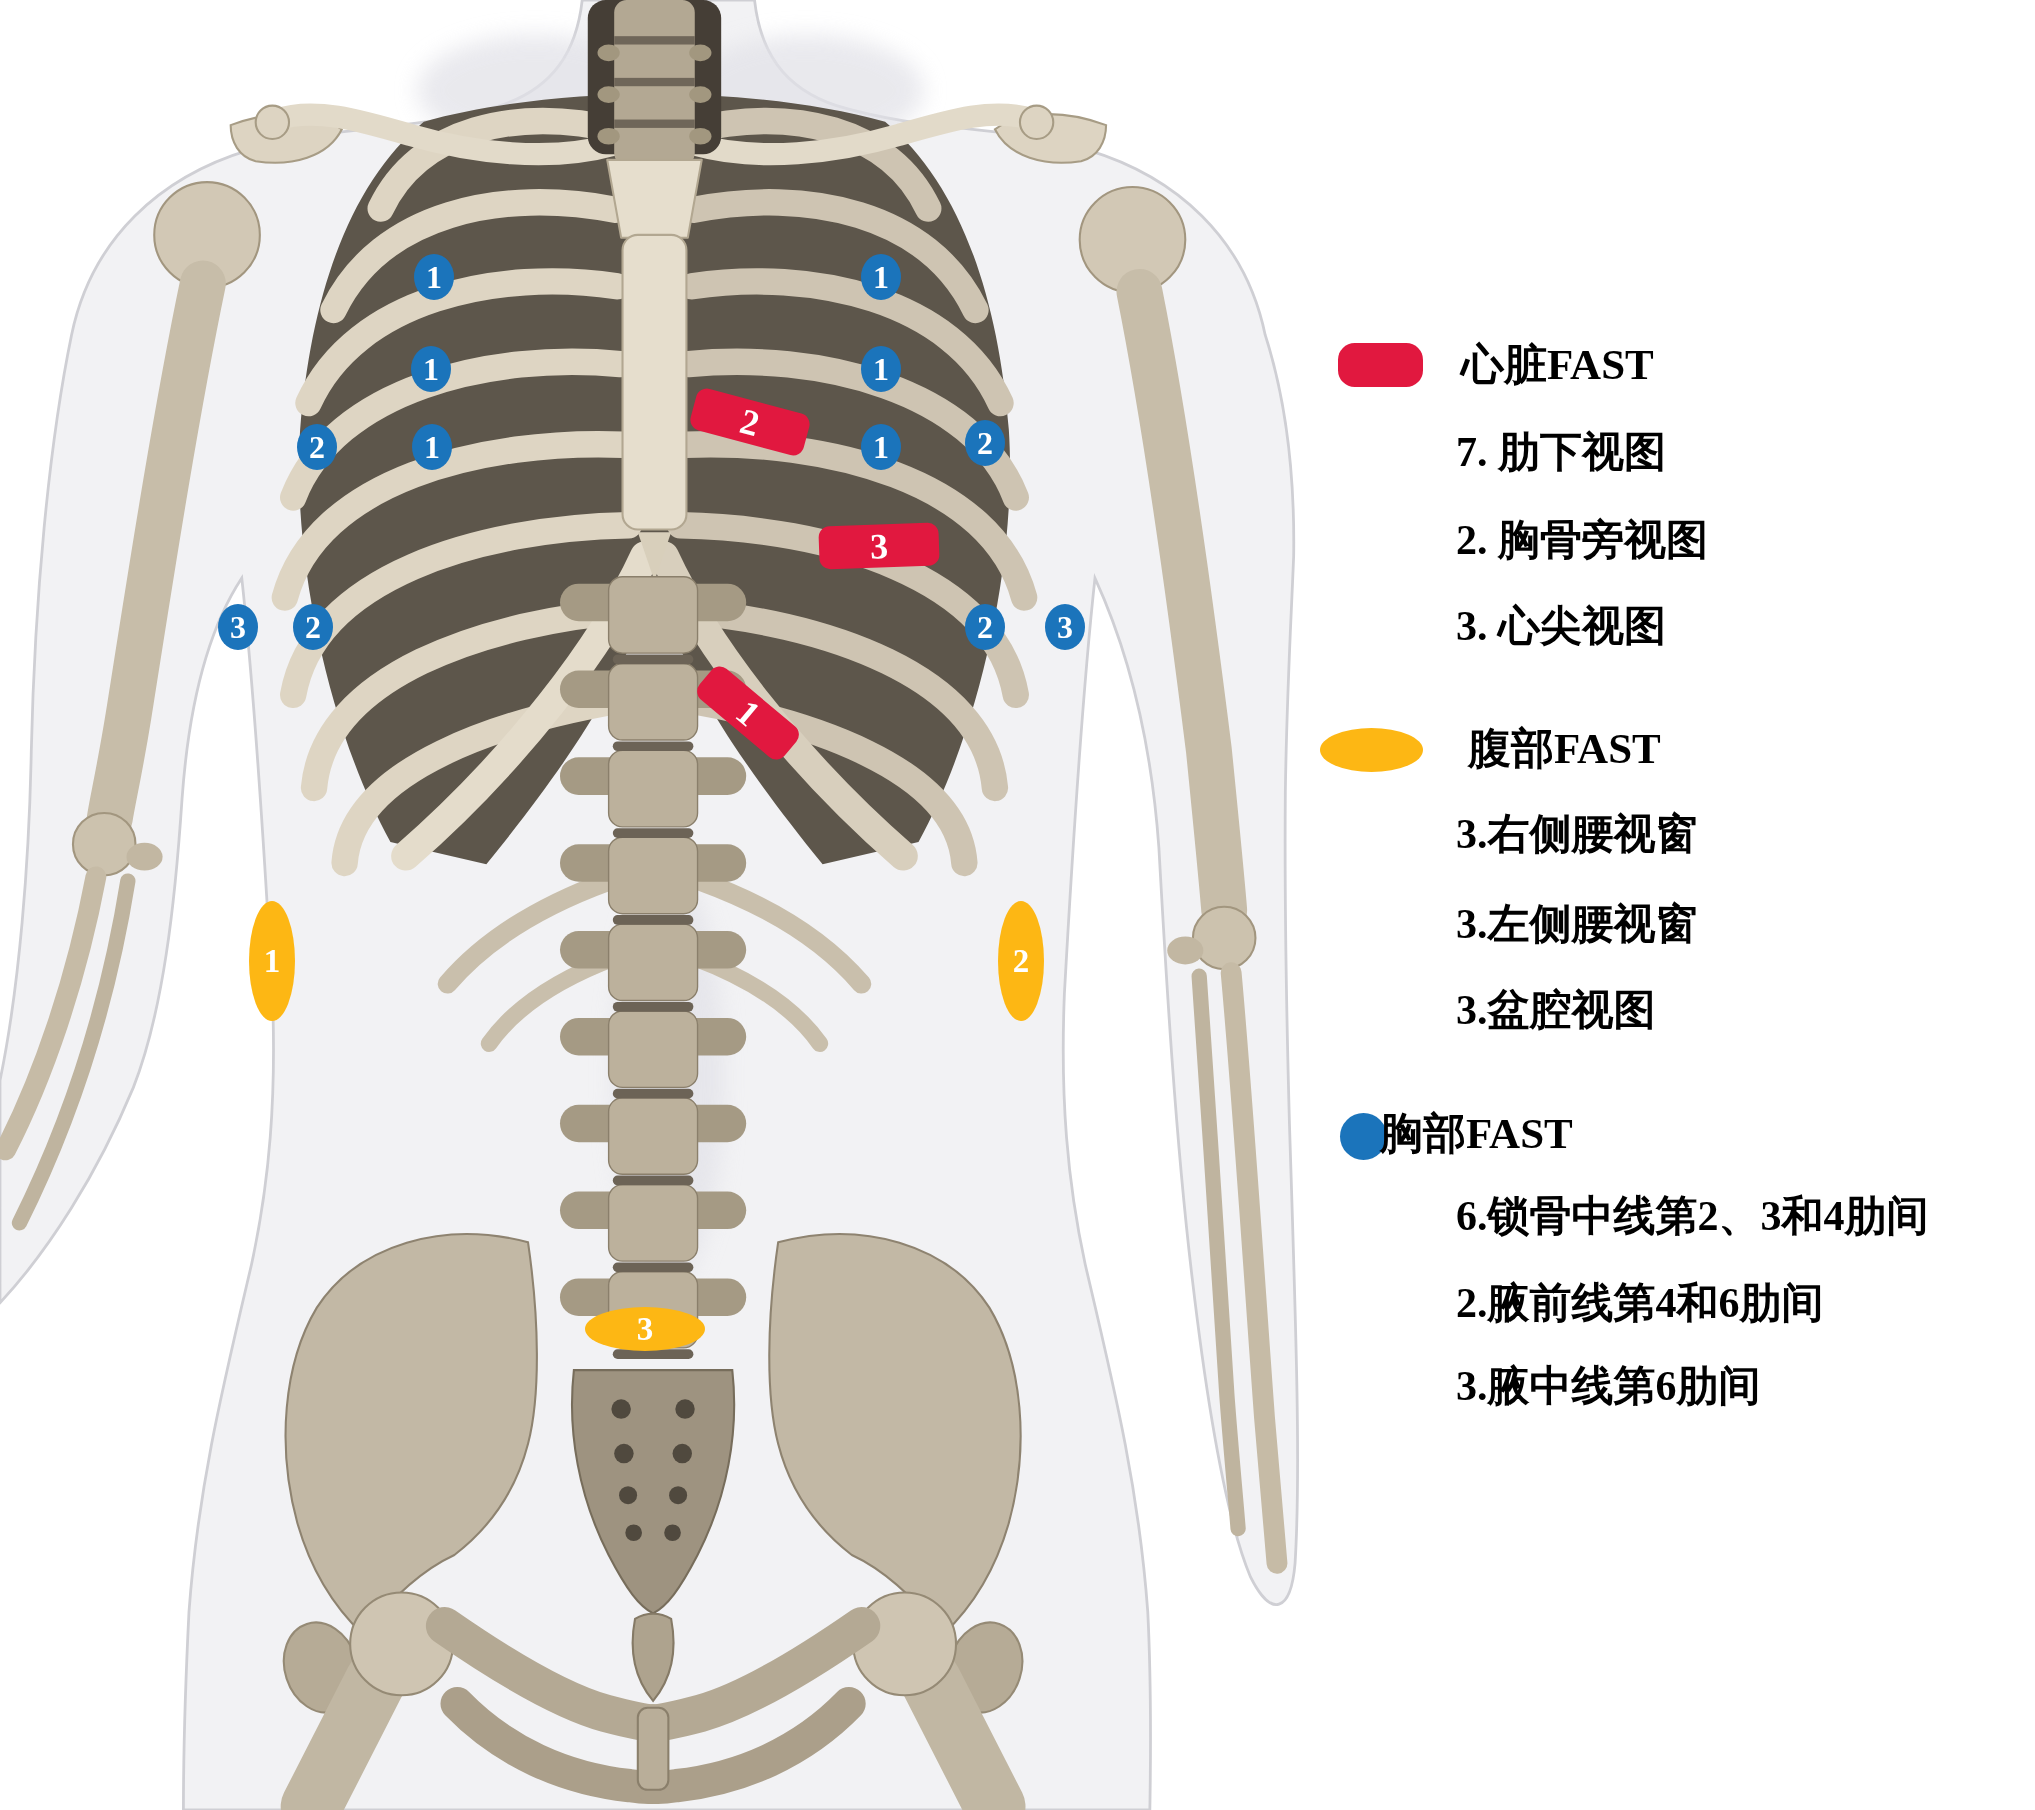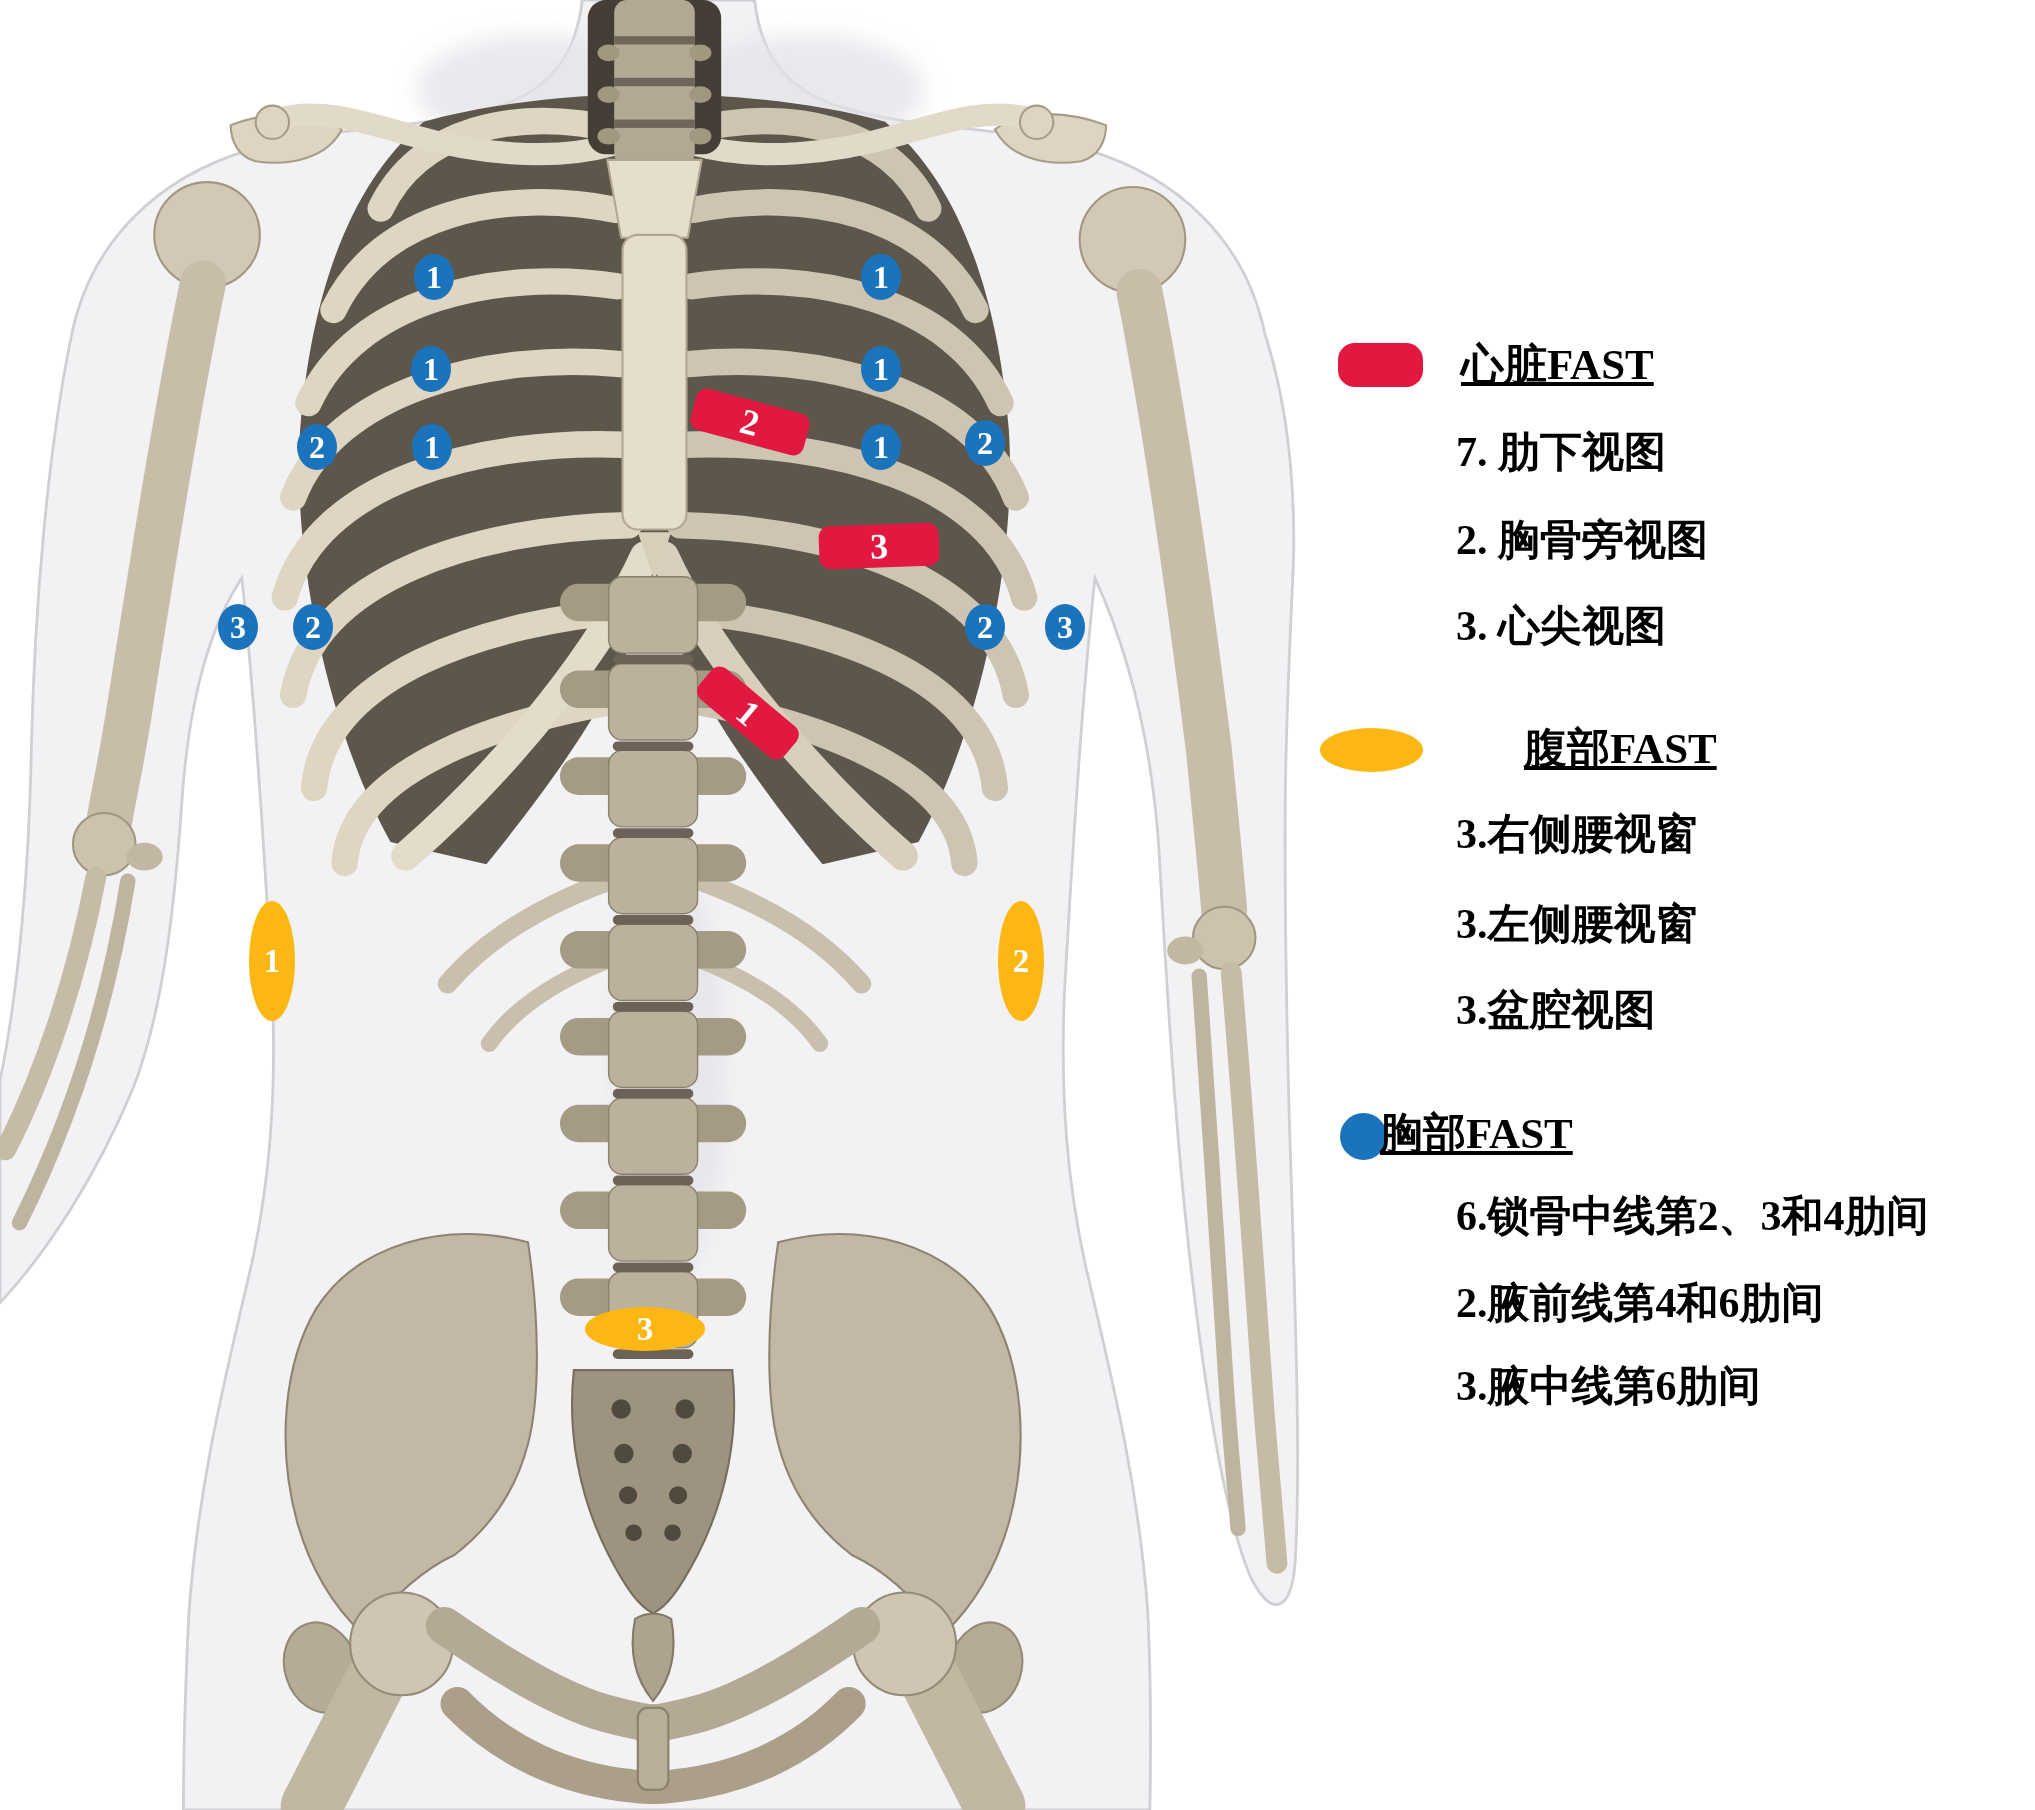--- a/index.html
+++ b/index.html
@@ -10,21 +10,21 @@
   
   .marker{position:absolute;display:flex;align-items:center;justify-content:center;
           color:#ffffff;font-weight:bold;line-height:1;box-sizing:border-box;}
   .marker.thoracic{background:#1b74bb;border-radius:50%;font-size:32px;}
   .marker.cardiac{background:#e1183f;border-radius:11px;font-size:36px;}
   .marker.abdominal{background:#fdb714;border-radius:50%;font-size:33px;}
 
   
   .lg-line{position:absolute;height:56px;line-height:56px;color:#000;
            font-weight:bold;font-size:42px;white-space:nowrap;}
-  .lg-title{font-size:43px;text-decoration:underline;}
+  .lg-title{font-size:43px;}
   .lg-swatch{position:absolute;}
   .lg-swatch.rect{left:1338px;top:343px;width:85px;height:44px;border-radius:16.7px;background:#e1183f;}
   .lg-swatch.ellipse{left:1320px;top:728px;width:103px;height:44px;border-radius:50%;background:#fdb714;}
   .lg-swatch.circle{left:1340px;top:1113px;width:47px;height:47px;border-radius:50%;background:#1b74bb;}
 </style>
 </head>
 <body>
 
 <div class="stage">
 
@@ -242,21 +242,21 @@
     </div>
 
   <div>
     <span class="lg-swatch rect"></span>
     <div class="lg-line lg-title" style="left:1461px;top:337px">心脏FAST</div>
     <div class="lg-line" style="left:1456px;top:424px">7. 肋下视图</div>
     <div class="lg-line" style="left:1456px;top:512px">2. 胸骨旁视图</div>
     <div class="lg-line" style="left:1456px;top:598px">3. 心尖视图</div>
 
     <span class="lg-swatch ellipse"></span>
-    <div class="lg-line lg-title" style="left:1524px;top:721px">腹部FAST</div>
+    <div class="lg-line lg-title" style="left:1468px;top:721px">腹部FAST</div>
     <div class="lg-line" style="left:1456px;top:806px">3.右侧腰视窗</div>
     <div class="lg-line" style="left:1456px;top:896px">3.左侧腰视窗</div>
     <div class="lg-line" style="left:1456px;top:982px">3.盆腔视图</div>
 
     <span class="lg-swatch circle"></span>
     <div class="lg-line lg-title" style="left:1380px;top:1106px">胸部FAST</div>
     <div class="lg-line" style="left:1456px;top:1188px">6.锁骨中线第2、3和4肋间</div>
     <div class="lg-line" style="left:1456px;top:1275px">2.腋前线第4和6肋间</div>
     <div class="lg-line" style="left:1456px;top:1358px">3.腋中线第6肋间</div>
   </div>

